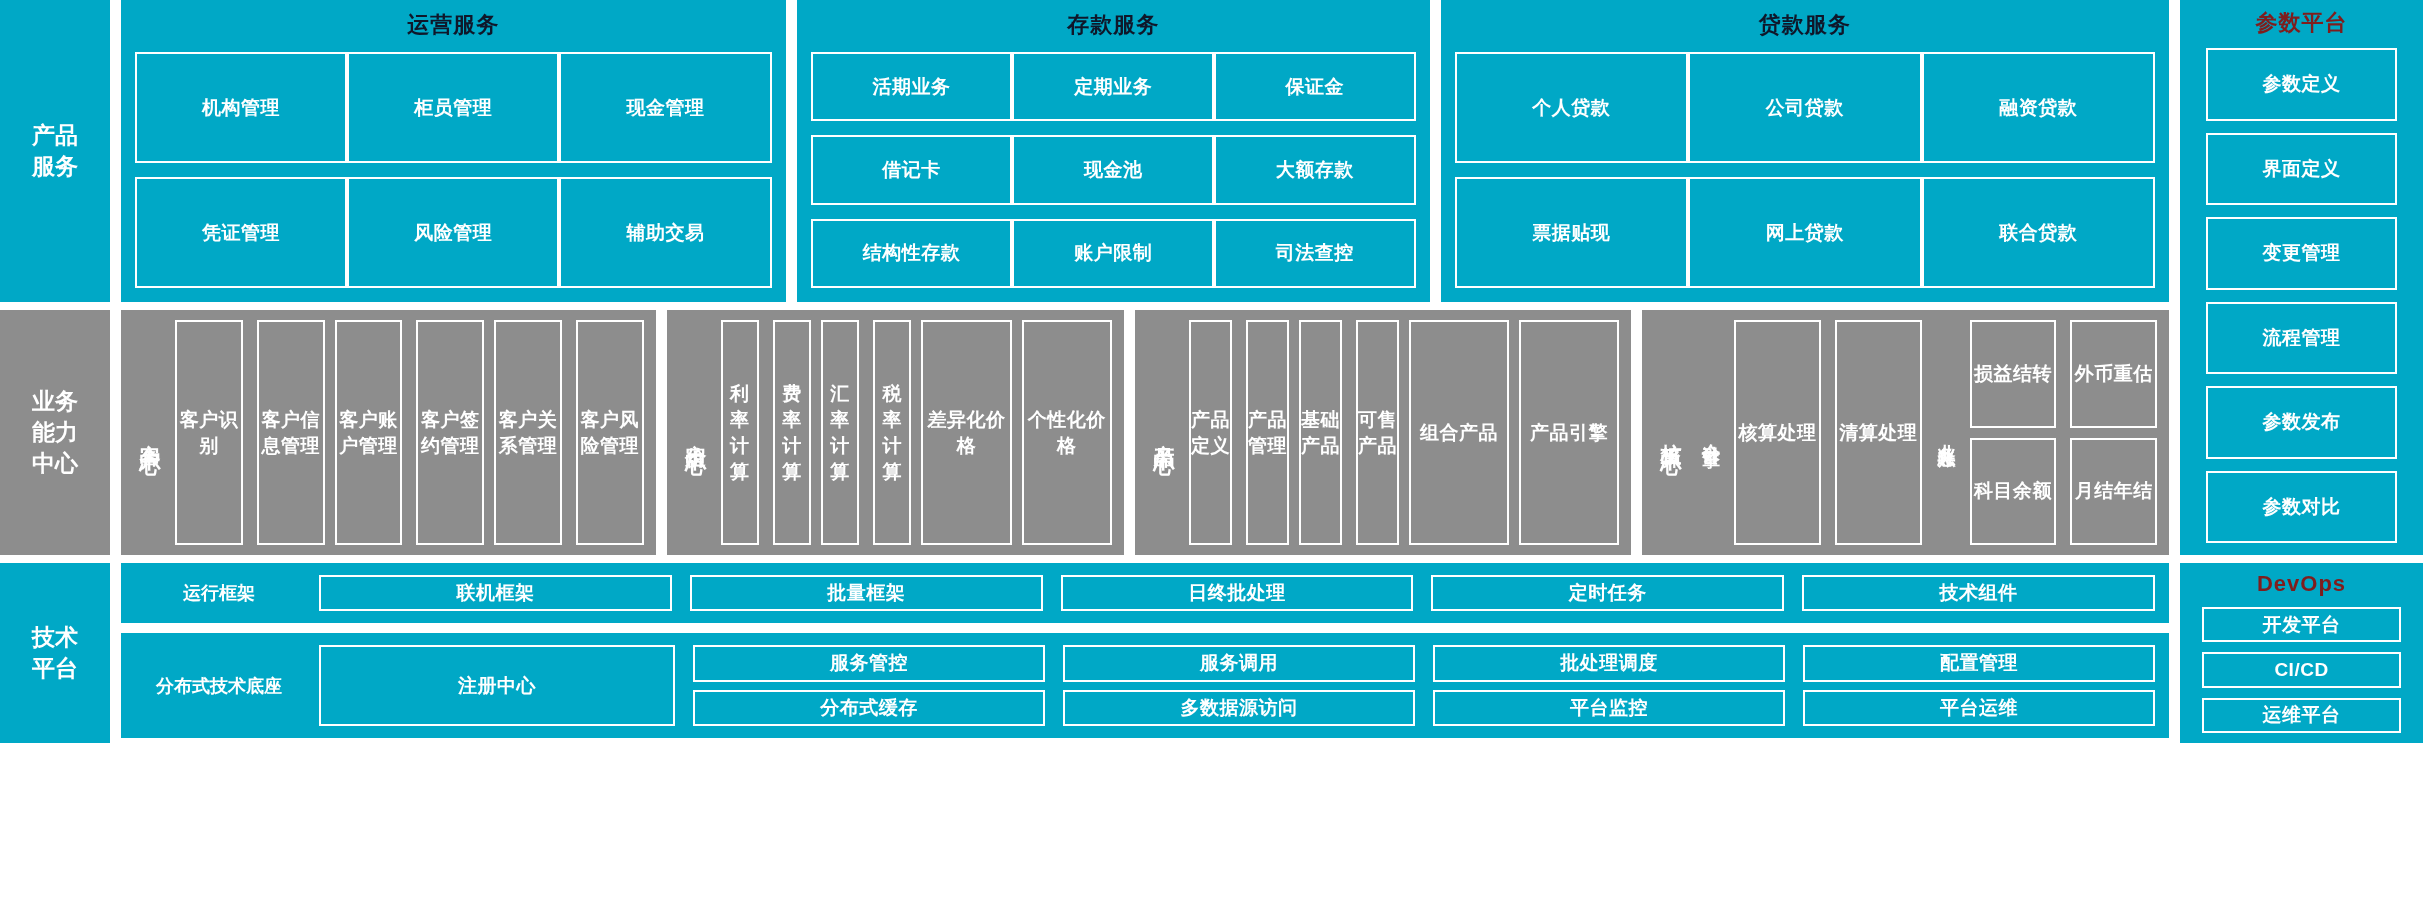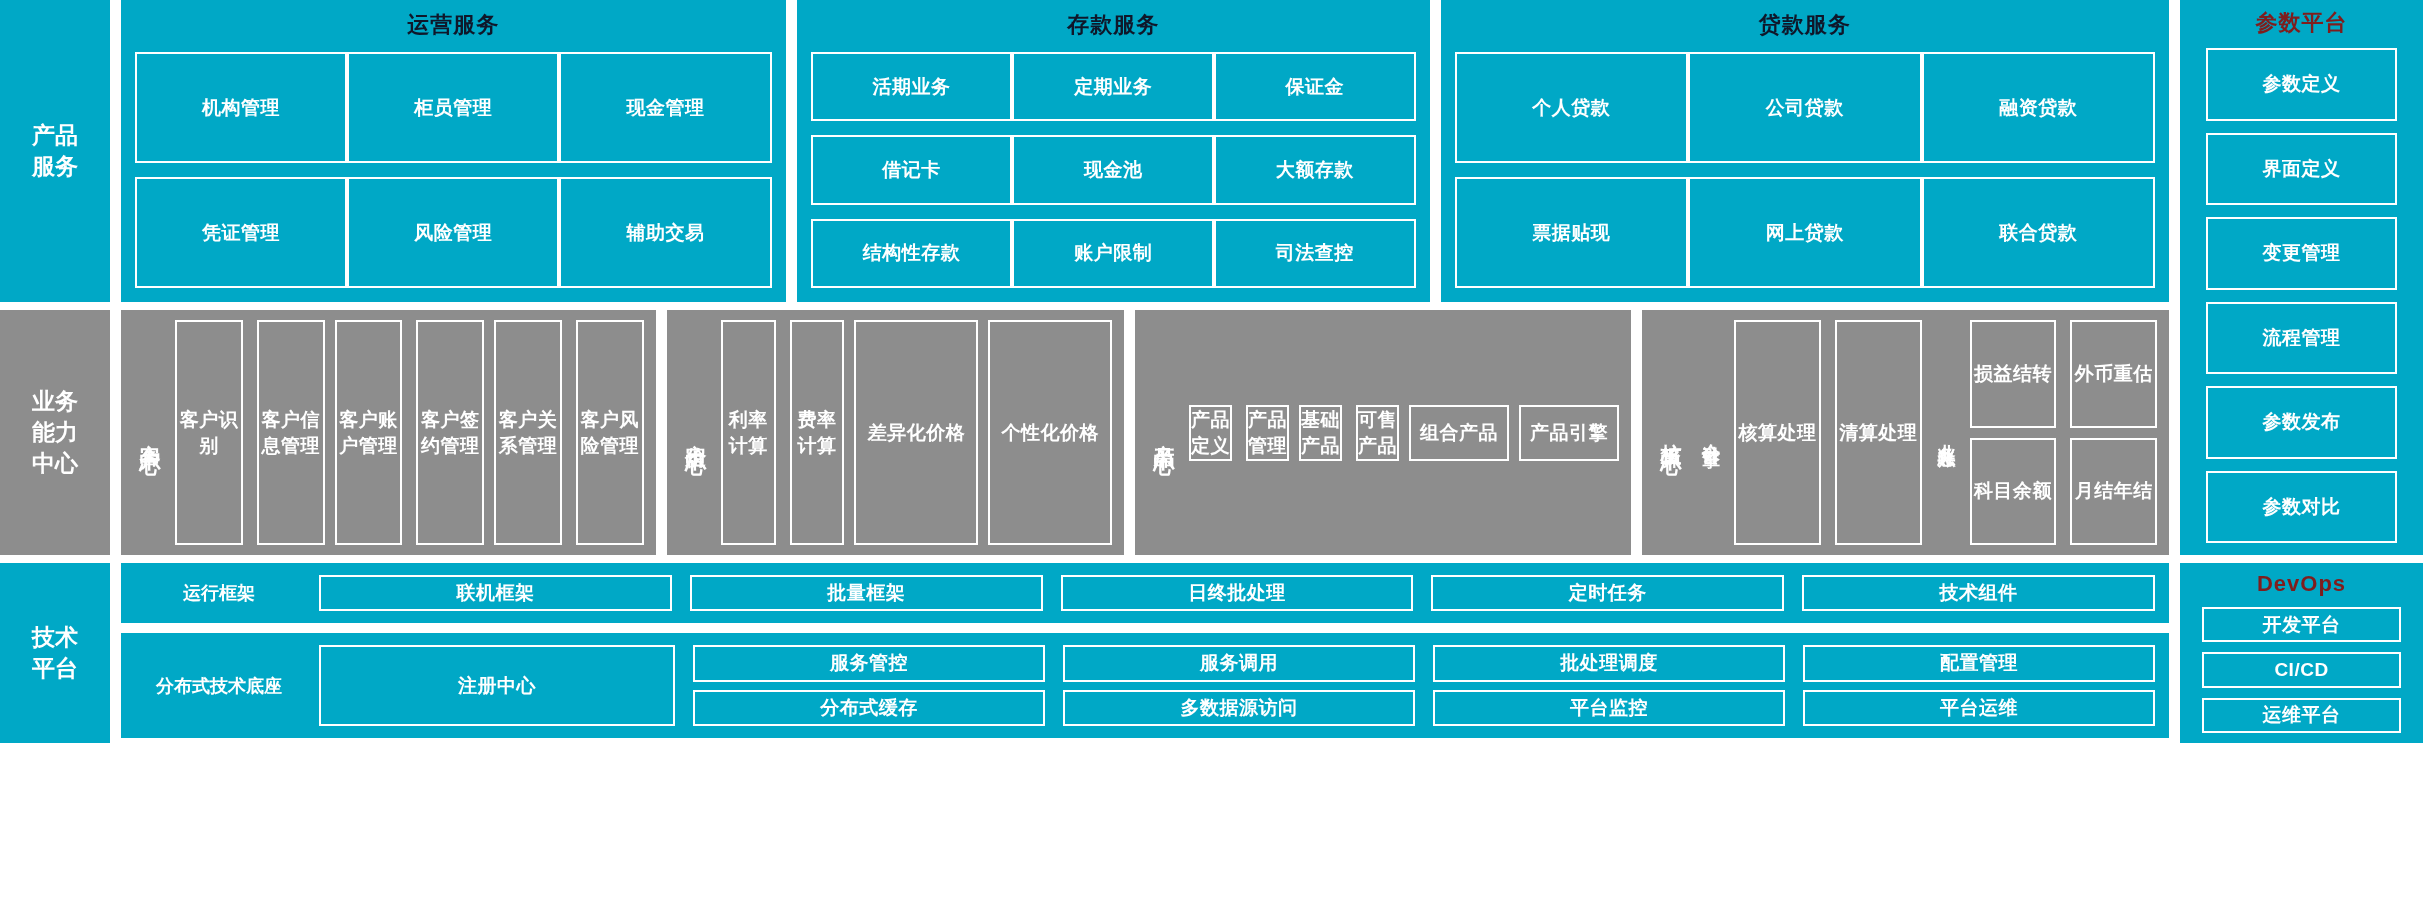--- a/index.html
+++ b/index.html
@@ -203,29 +203,33 @@
     </div>
 
     <div class="center gray" style="flex:1.12 1 0;">
       <div class="vlabel">定价中心</div>
       <div class="center-grid">
         <div class="cgrow">
           <div class="cell">利率计算</div>
           <div class="cell">费率计算</div>
         </div>
         <div class="cgrow">
+          <div class="cell">汇率计算</div>
+          <div class="cell">税率计算</div>
+        </div>
+        <div class="cgrow">
           <div class="cell">差异化价格</div>
         </div>
         <div class="cgrow">
           <div class="cell">个性化价格</div>
         </div>
       </div>
     </div>
 
-    <div class="center gray" style="flex:1.22 1 0;align-items:center;">
+    <div class="center gray" style="flex:1.22 1 0;">
       <div class="vlabel">产品中心</div>
       <div class="center-grid">
         <div class="cgrow">
           <div class="cell">产品定义</div>
           <div class="cell">产品管理</div>
         </div>
         <div class="cgrow">
           <div class="cell">基础产品</div>
           <div class="cell">可售产品</div>
         </div>

